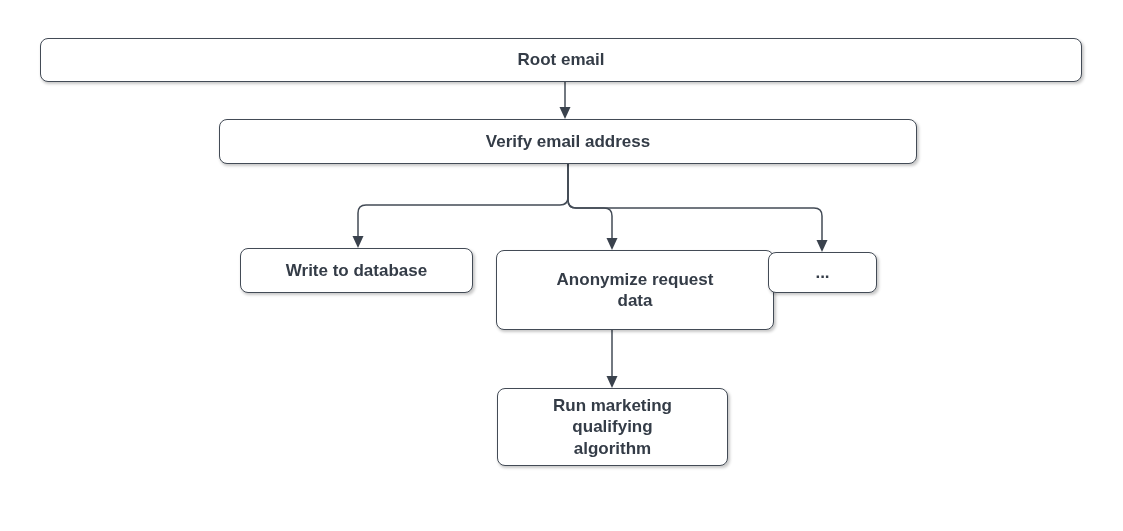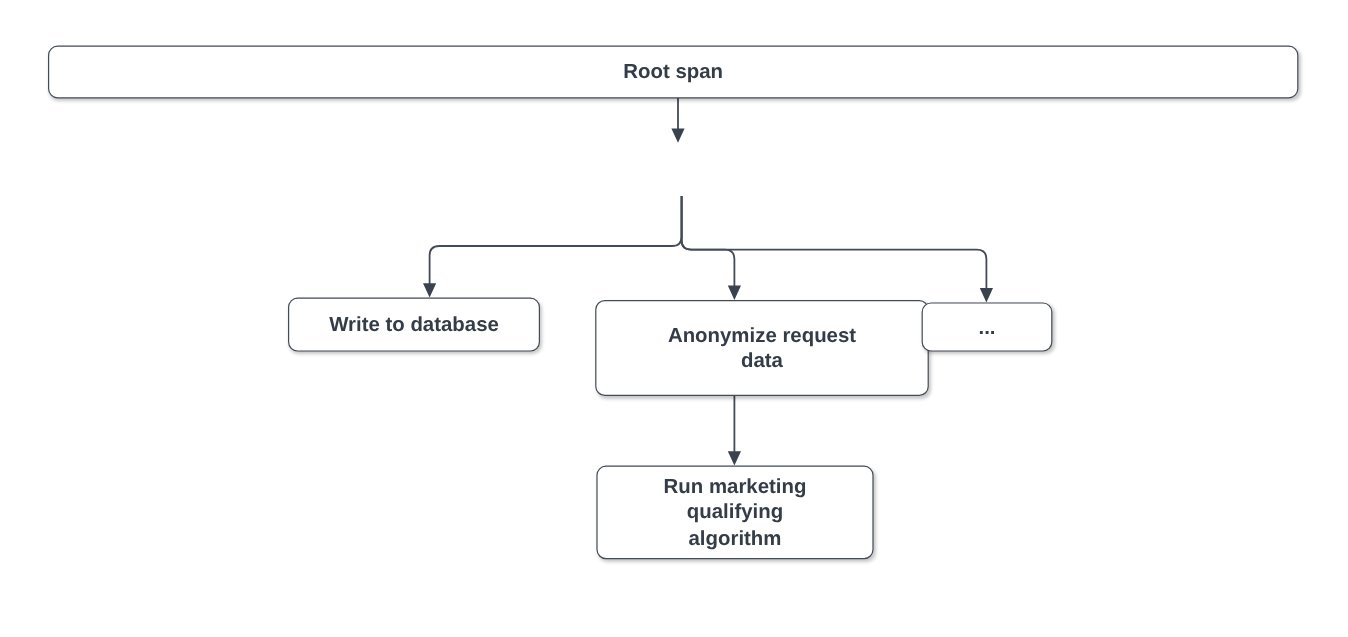--- a/index.html
+++ b/index.html
@@ -38,21 +38,21 @@
     text-align: center;
     color: #343c47;
     font-size: 17px;
     font-weight: bold;
     line-height: 1.25;
     white-space: pre-line;
   }
   
   #node-root        { left: 40px;  top: 38px;  width: 1042px; height: 44px; }
   #node-verify      { left: 219px; top: 119px; width: 698px;  height: 45px; }
-  #node-write-db    { left: 240px; top: 248px; width: 210px;  height: 45px; }
+  #node-write-db    { left: 240px; top: 248px; width: 233px;  height: 45px; }
   #node-anonymize   { left: 496px; top: 250px; width: 278px;  height: 80px; }
   #node-ellipsis    { left: 768px; top: 252px; width: 109px;  height: 41px; }
   #node-run-mkt     { left: 497px; top: 388px; width: 231px;  height: 78px; }
 </style>
 </head>
 <body>
 
 <div class="canvas">
 
   <svg class="edges" width="1123" height="531" viewBox="0 0 1123 531">
@@ -71,23 +71,26 @@
     <g fill="#3a424d" stroke="none">
       <path d="M559.5,107 L570.5,107 L565,119 Z"></path>
       <path d="M352.5,236 L363.5,236 L358,248 Z"></path>
       <path d="M606.5,238 L617.5,238 L612,250 Z"></path>
       <path d="M816.5,240 L827.5,240 L822,252 Z"></path>
       <path d="M606.5,376 L617.5,376 L612,388 Z"></path>
     </g>
   </svg>
 
   <div class="node" id="node-root">
-    <span>Root span</span>
+    <span>Root email</span>
   </div>
 
+  <div class="node" id="node-verify">
+    <span>Verify email address</span>
+  </div>
 
   <div class="node" id="node-write-db">
     <span>Write to database</span>
   </div>
 
   <div class="node" id="node-anonymize">
     <span>Anonymize request
 data</span>
   </div>
 

